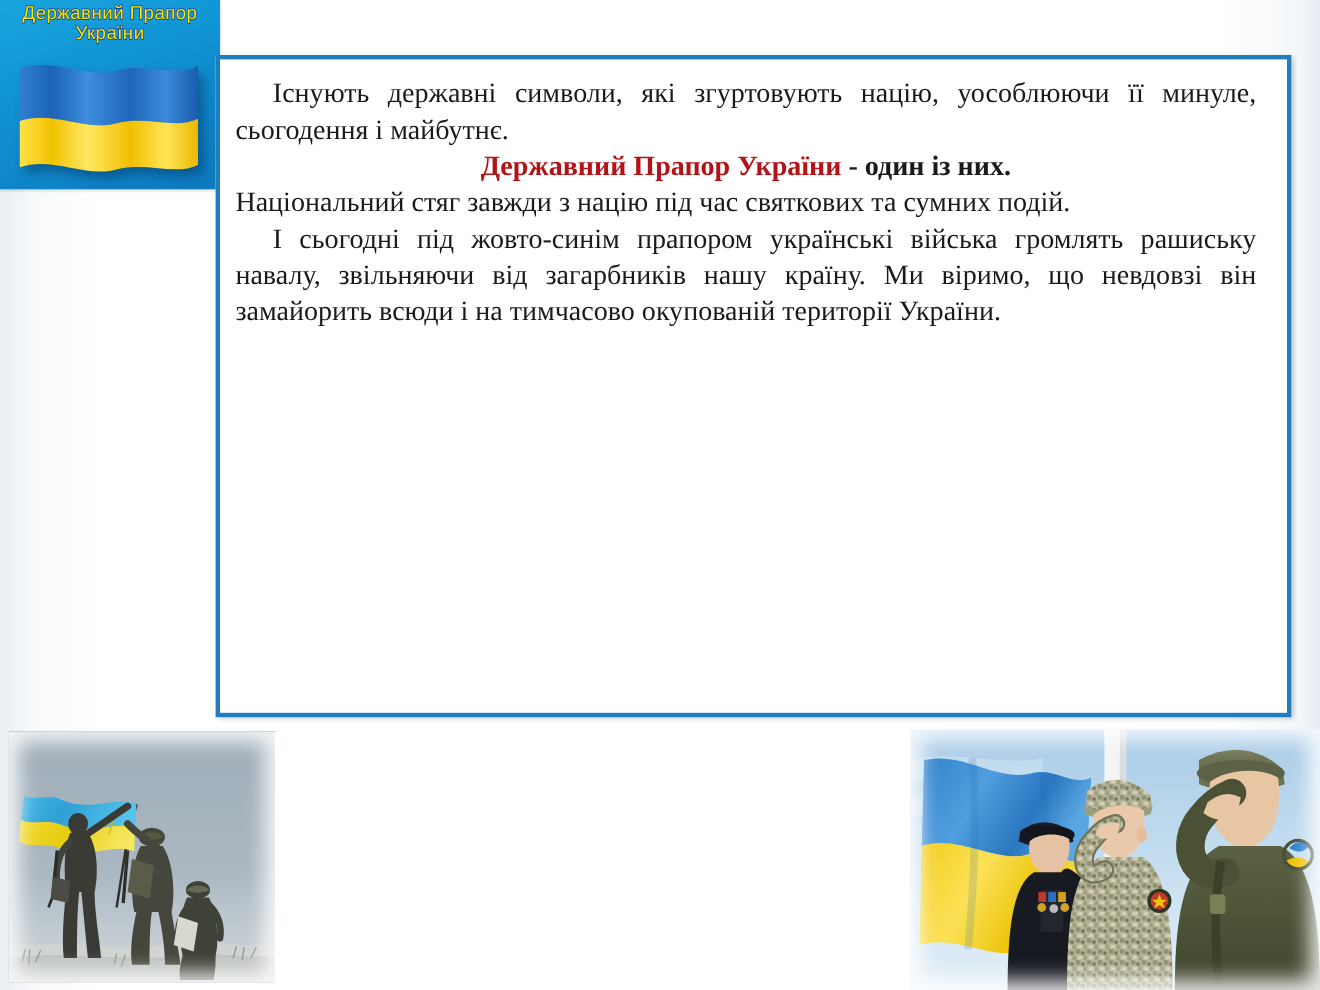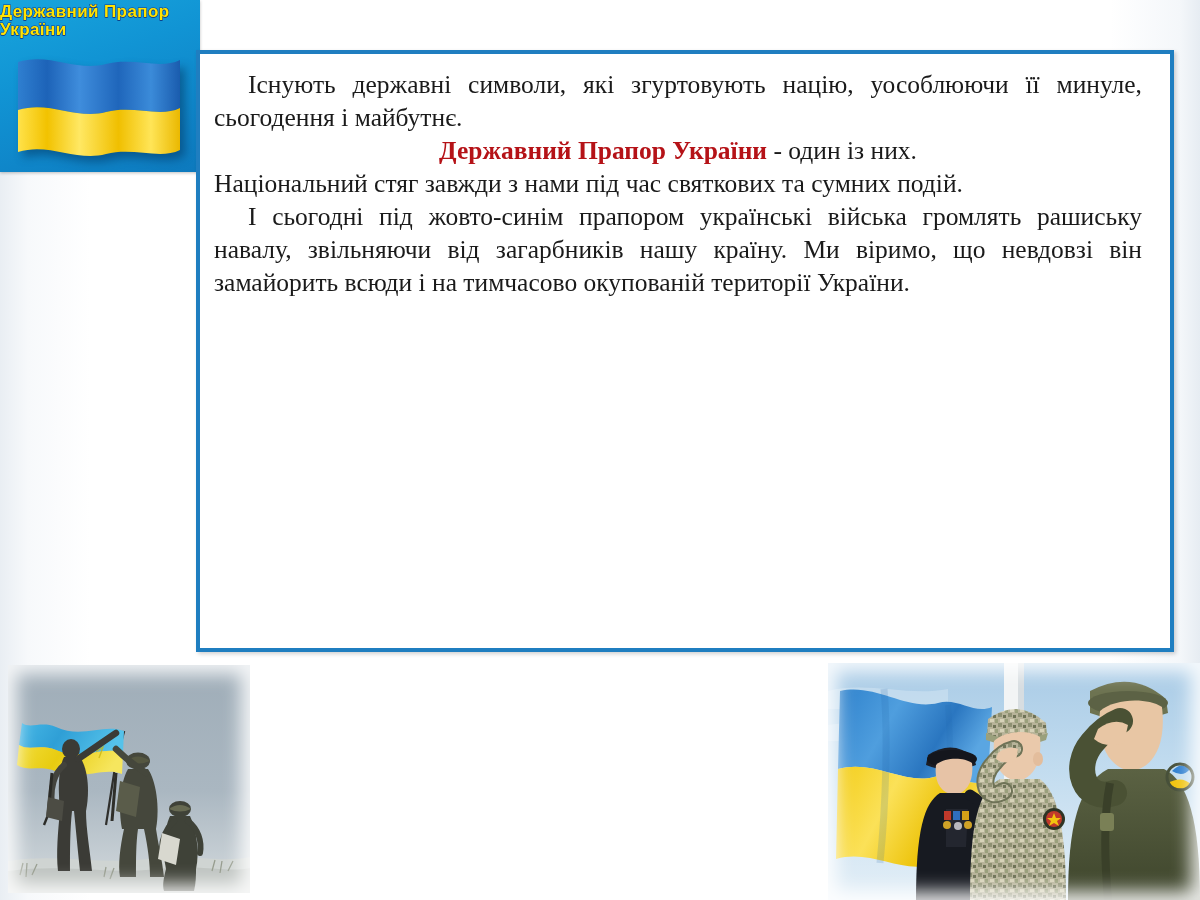--- a/index.html
+++ b/index.html
@@ -34,22 +34,23 @@
     height: 172px;
     overflow: hidden;
     background: linear-gradient(160deg, #18a5dd 0%, #1194d4 38%, #0f86c9 70%, #0d79bd 100%);
     box-shadow: 0 1px 3px rgba(0,0,0,0.25);
   }
   .logo-title {
     position: absolute;
     left: 0;
     right: 0;
     top: 3px;
+    text-align: center;
     font-family: "Liberation Sans", "DejaVu Sans", sans-serif;
-    font-weight: bold;
+    font-weight: normal;
     font-size: 17px;
     line-height: 1.08;
     letter-spacing: 0.4px;
     color: #ffe400;
     -webkit-text-stroke: 1.1px #123a8f;
     paint-order: stroke fill;
     text-shadow: 0 1px 0 rgba(10,40,110,0.55);
     white-space: pre-line;
   }
   .logo-flag-wrap {
@@ -86,21 +87,21 @@
   }
   .para.indent { text-indent: 34px; }
   .para.center {
     text-align: center;
     text-indent: 0;
   }
   .redtitle {
     color: #b51217;
     font-weight: bold;
   }
-  .tail { color: #1a1a1a; font-weight: normal; }
+  .tail { color: #1a1a1a; font-weight: bold; }
 
   
   .photo-left {
     position: absolute;
     left: 8px;
     top: 665px;
     width: 242px;
     height: 228px;
     overflow: hidden;
     background: #aab3bb;
@@ -163,21 +164,21 @@
 
   <div class="text-panel">
 
     <p class="para indent">Існують державні символи, які згуртовують націю, уособлюючи її минуле, сьогодення і майбутнє.</p>
 
     <p class="para center">
       <span class="redtitle">Державний Прапор України</span><span class="tail"> - один із них.</span>
     </p>
 
 
-    <p class="para">Національний стяг завжди з нами під час святкових та сумних подій.</p>
+    <p class="para">Національний стяг завжди з націю під час святкових та сумних подій.</p>
 
     <p class="para indent">І сьогодні під жовто-синім прапором українські війська громлять рашиську навалу, звільняючи від загарбників нашу країну. Ми віримо, що невдовзі він замайорить всюди і на тимчасово окупованій території України.</p>
 
   </div>
 
   <div class="photo-left">
     <svg viewBox="0 0 242 228" preserveAspectRatio="xMidYMid slice" aria-hidden="true">
       <defs>
         <linearGradient id="skyL" x1="0" y1="0" x2="0" y2="1">
           <stop offset="0%" stop-color="#9fadb8"></stop>

